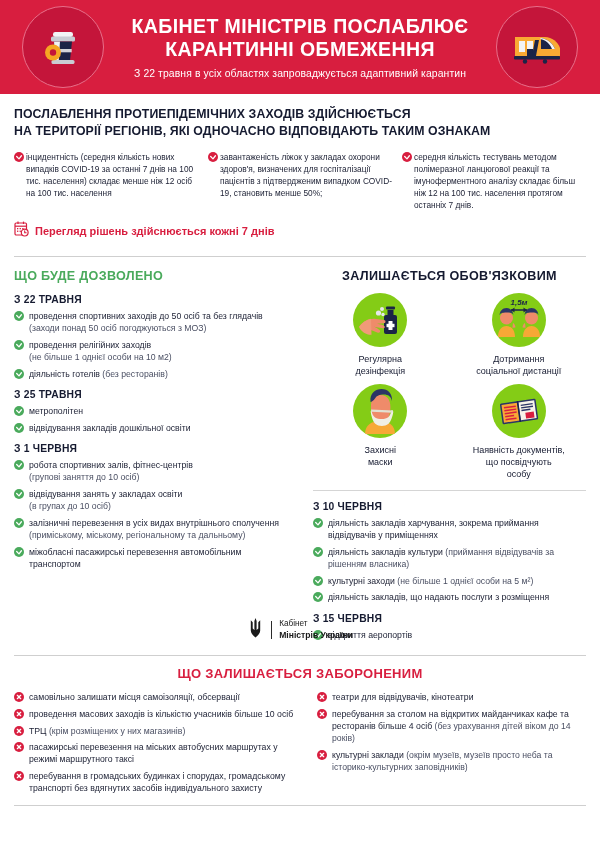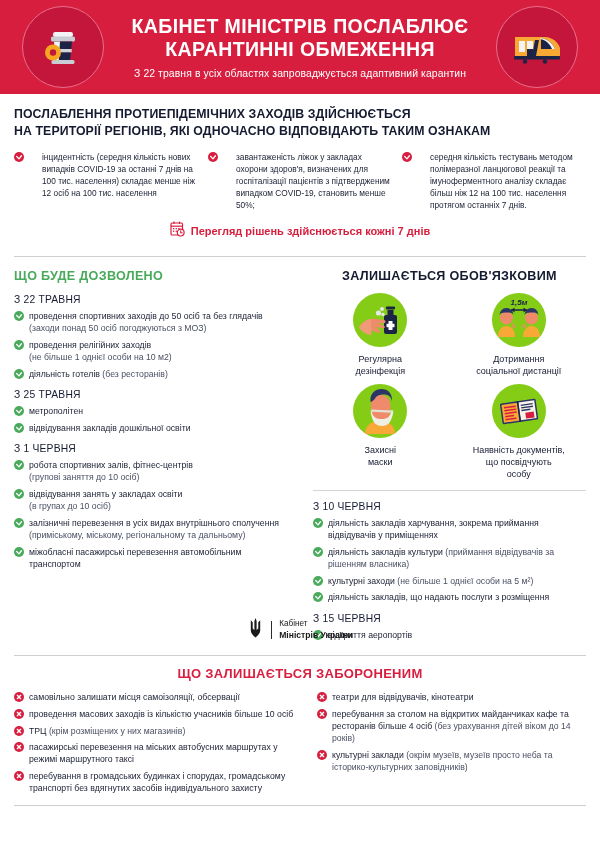--- a/index.html
+++ b/index.html
@@ -56,28 +56,28 @@
     font-weight: bold;
     line-height: 1.35;
     color: #151a30;
     letter-spacing: 0.1px;
   }
   .cond-cols {
     display: flex;
     gap: 10px;
     margin-top: 12px;
   }
-  .cond-col { flex: 1; display: flex; gap: 18px; }
+  .cond-col { flex: 1; display: flex; gap: 2px; }
   .cond-text {
     font-size: 8.3px;
     line-height: 1.45;
     color: #1b1f33;
   }
   .review-row {
-    display: flex; align-items: center; justify-content: center;
+    display: flex; align-items: center; 
     gap: 6px; margin-top: 10px;
   }
   .review-text {
     color: #d81e3f; font-size: 11px; font-weight: bold;
   }
   .hr {
     height: 1px; background: #cfcfcf; margin: 9px 14px 0 14px;
   }
   .hr-thin { height:1px; background:#d5d5d5; }
 
@@ -92,21 +92,21 @@
   }
   .sec-head-dark {
     color: #151a30; font-size: 12.6px; font-weight: bold; letter-spacing: .3px;
     text-align: center; margin-bottom: 10px;
   }
   .sec-head-red {
     color: #d81e3f; font-size: 13px; font-weight: bold; letter-spacing: .3px;
     text-align: center;
   }
   .date-head {
-    font-size: 10.3px; font-weight: normal; color: #151a30;
+    font-size: 10.3px; font-weight: bold; color: #151a30;
     margin: 9px 0 5px 0; letter-spacing: .2px;
   }
   .date-head:first-of-type { margin-top: 0; }
 
   ul.items { list-style: none; }
   ul.items li {
     display: flex; gap: 5px; margin-bottom: 4.5px;
     font-size: 8.7px; line-height: 1.4; color: #1b1f33;
   }
   ul.items li .txt { flex: 1; }

